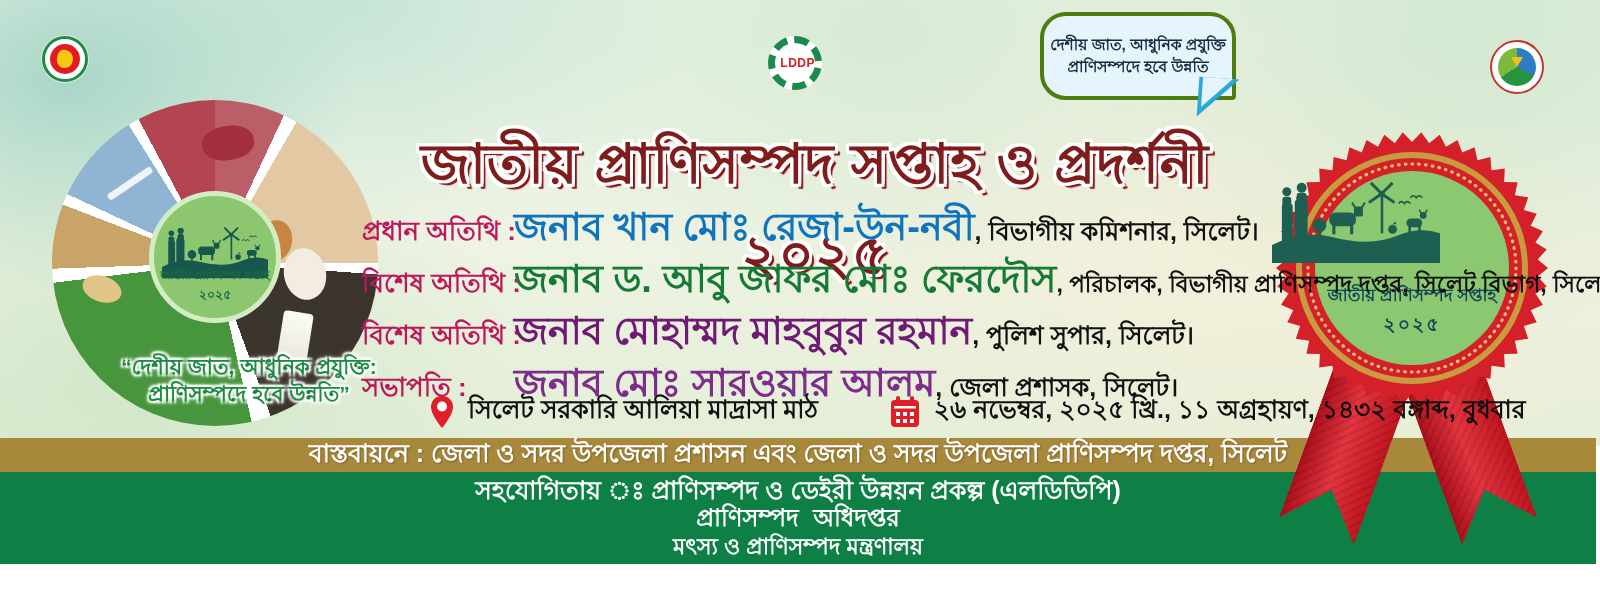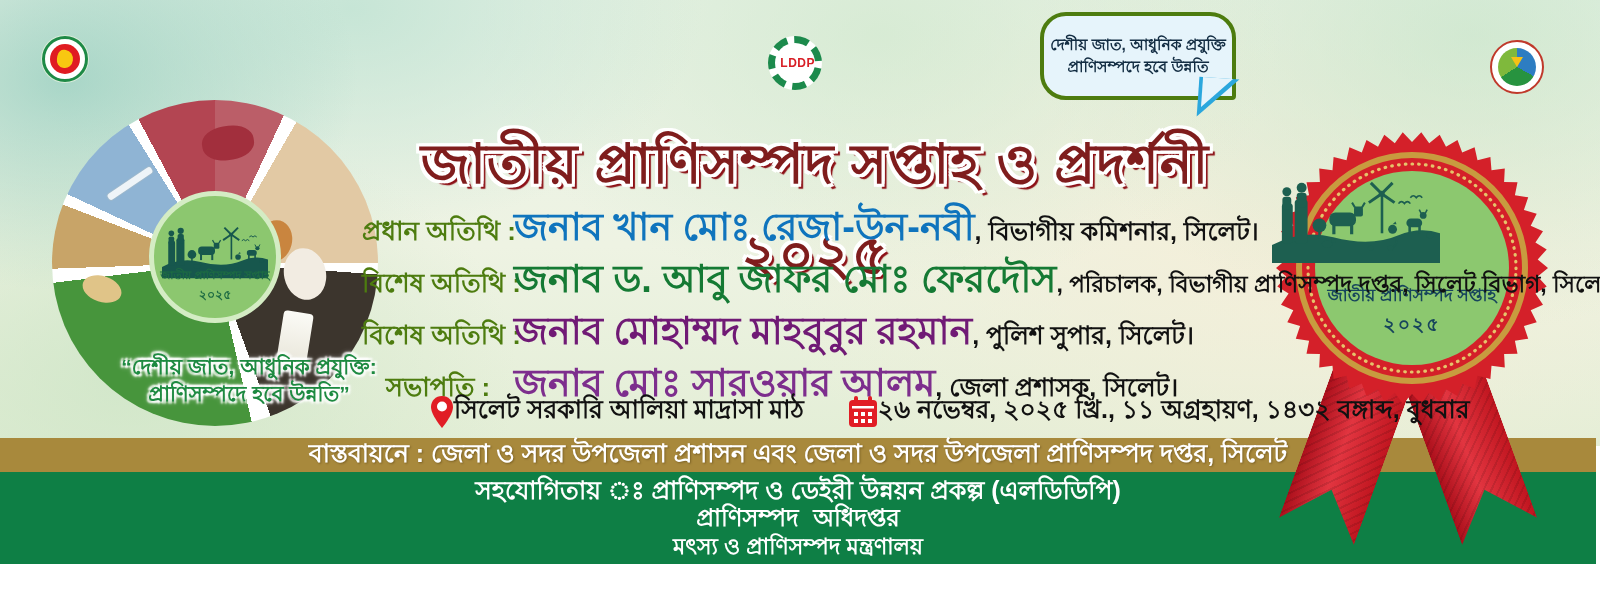--- a/index.html
+++ b/index.html
@@ -84,26 +84,26 @@
   
   .main-title { position:absolute; left:360px; top:122px; width:910px; text-align:center;
     font-size:55px; font-weight:bold; color:#7f1d1d; letter-spacing:1px;
     text-shadow:
       -3px -3px 0 #fff, 3px -3px 0 #fff, -3px 3px 0 #fff, 3px 3px 0 #fff,
       0 -3px 0 #fff, 0 3px 0 #fff, -3px 0 0 #fff, 3px 0 0 #fff,
       5px 5px 1px #8c1016; z-index:5; }
 
   .guests { position:absolute; left:362px; top:208px; width:920px; z-index:5; }
   .guest-row { display:flex; align-items:baseline; margin-bottom:5px; white-space:nowrap; }
-  .guest-role { width:152px; text-align:center; font-size:26px; font-weight:bold; color:#4d7c0f; flex:0 0 152px; }
+  .guest-role { width:152px; text-align:left; font-size:26px; font-weight:bold; color:#be185d; flex:0 0 152px; }
   .guest-name { font-size:38px; font-weight:bold; margin-left:0; line-height:1.0; }
   .guest-suffix { font-size:25px; font-weight:bold; color:#111; }
   .guest-row:nth-child(2) .guest-suffix { font-size:23px; }
 
-  .venue-row { position:absolute; left:430px; top:390px; display:flex; align-items:center; 
+  .venue-row { position:absolute; left:430px; top:390px; display:flex; align-items:center; gap:14px;
     font-size:25px; font-weight:bold; color:#111; z-index:5; white-space:nowrap; }
   .venue-row .spacer { width:44px; }
   .icon-pin svg, .icon-cal svg { display:block; }
 
   
   .bar-gold { position:absolute; left:0; top:438px; width:1596px; height:34px; background:#a8893c;
     display:flex; align-items:center; justify-content:center; z-index:2; }
   .bar-gold p { color:#ffffff; font-size:25px; font-weight:bold; text-shadow:1px 1px 2px rgba(60,40,0,.4); }
   .bar-green { position:absolute; left:0; top:472px; width:1596px; height:92px; background:#0e7f45;
     display:flex; flex-direction:column; align-items:center; justify-content:center; z-index:2; }

